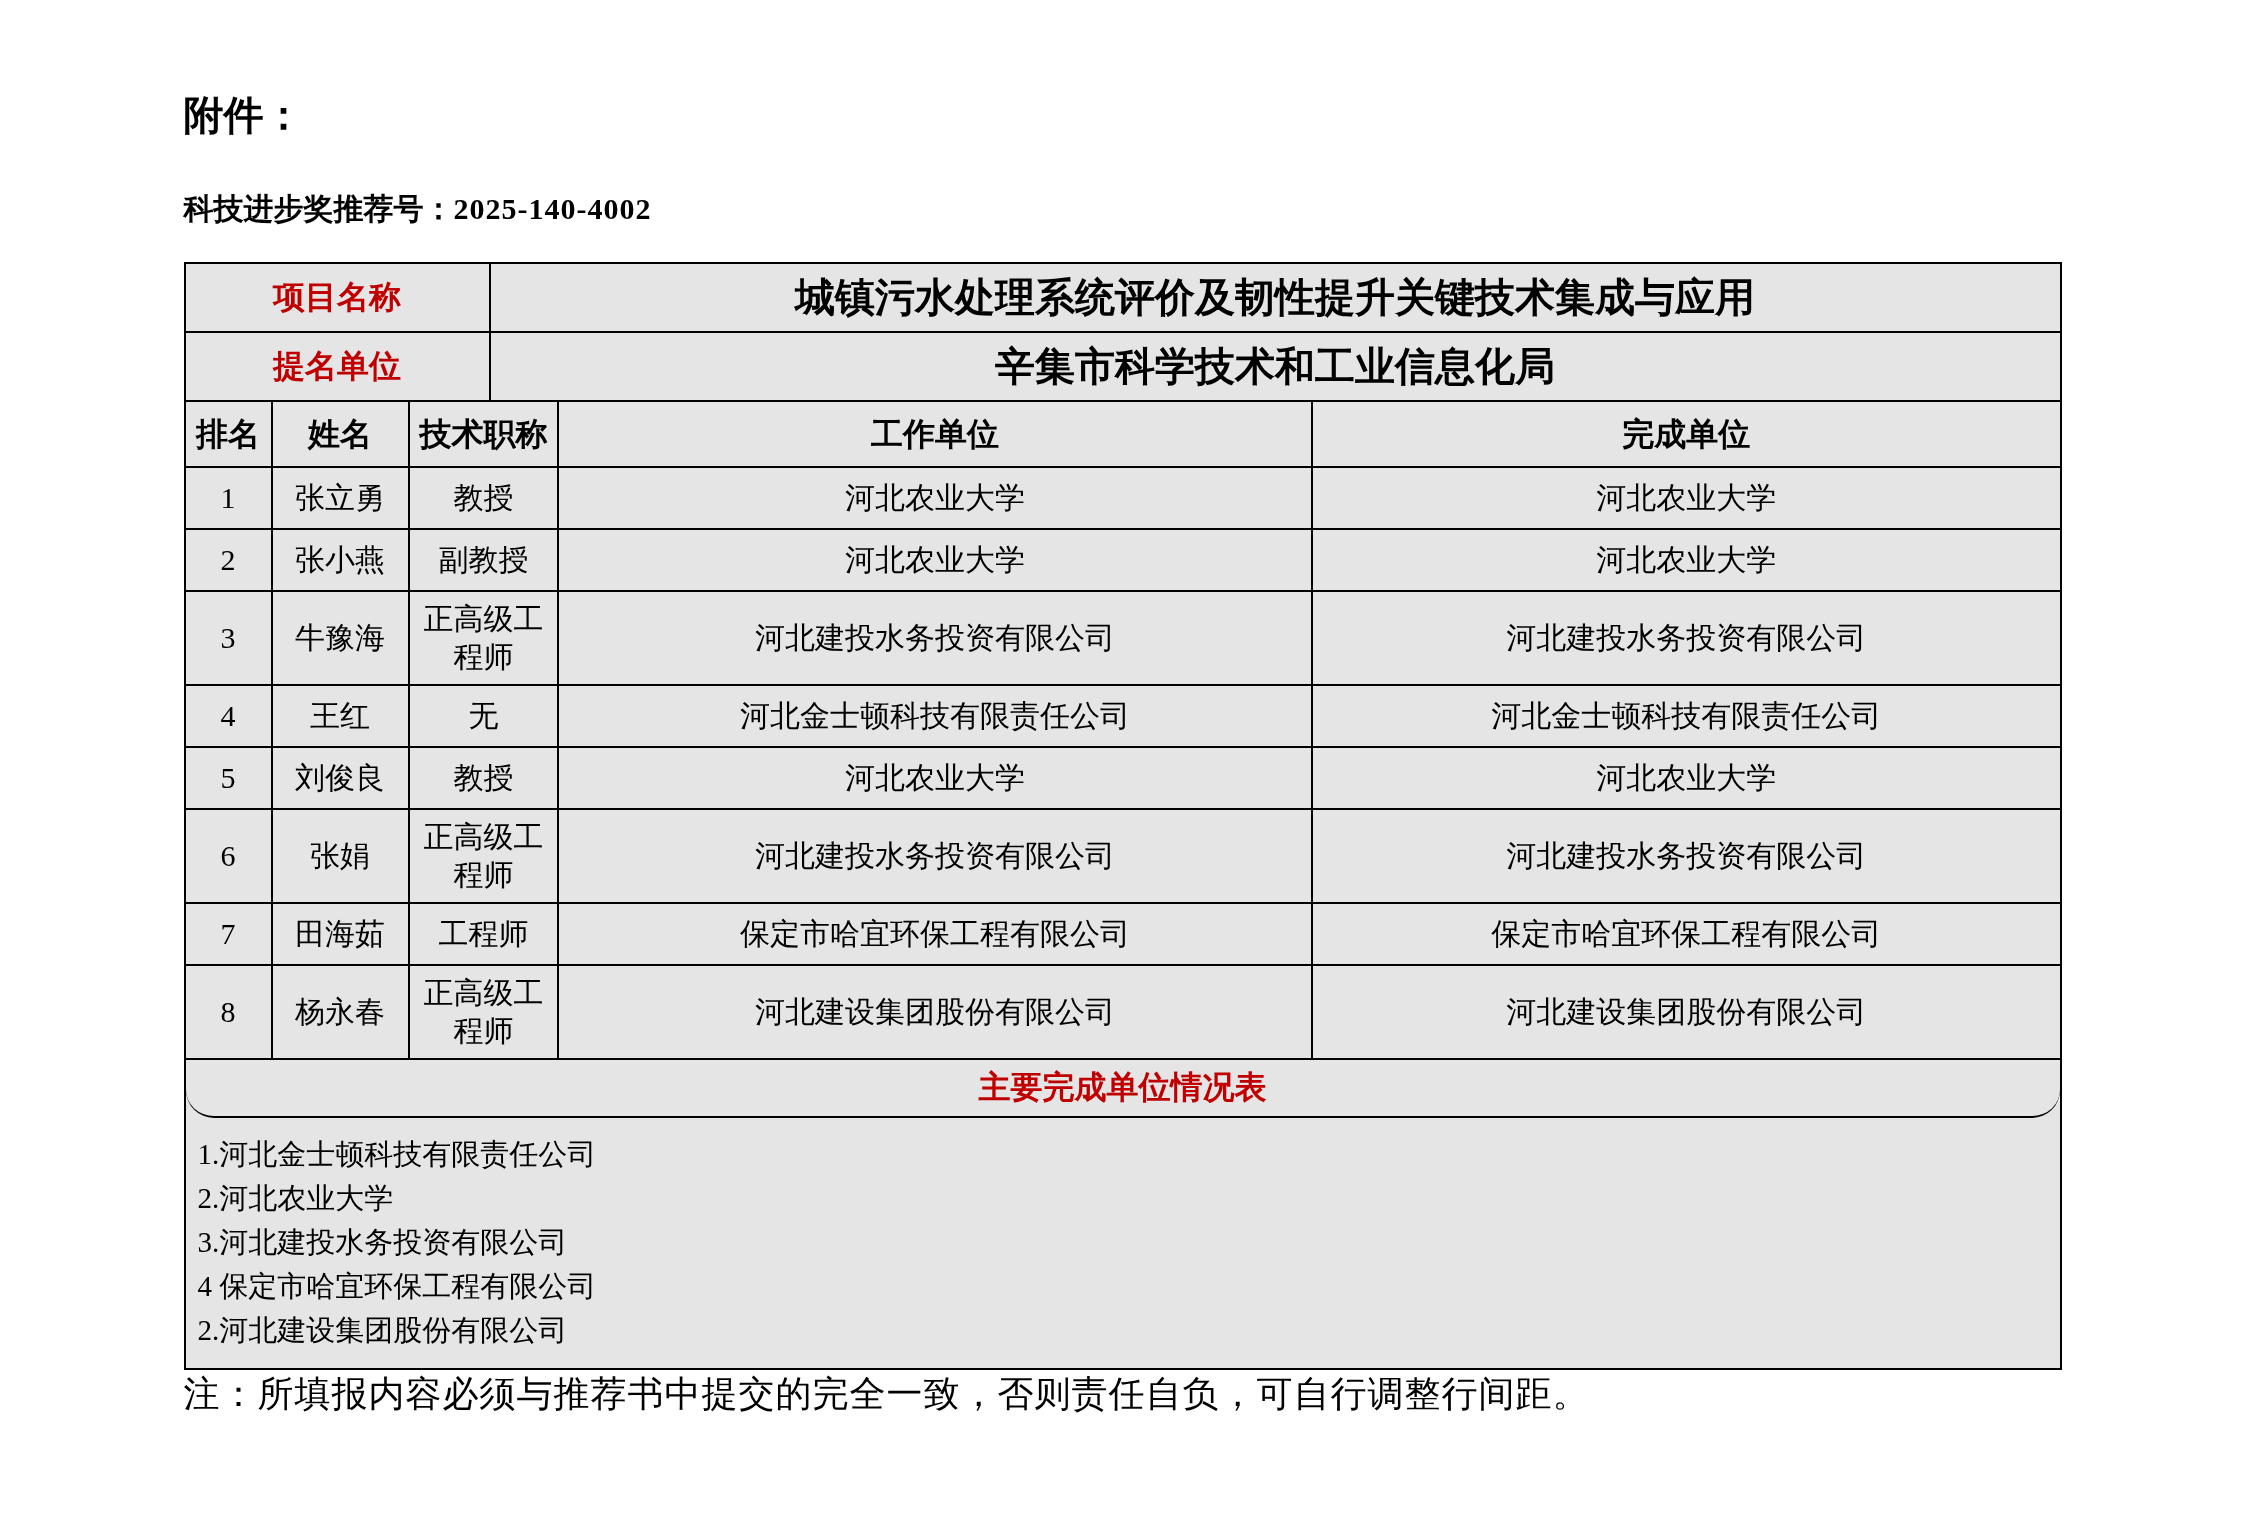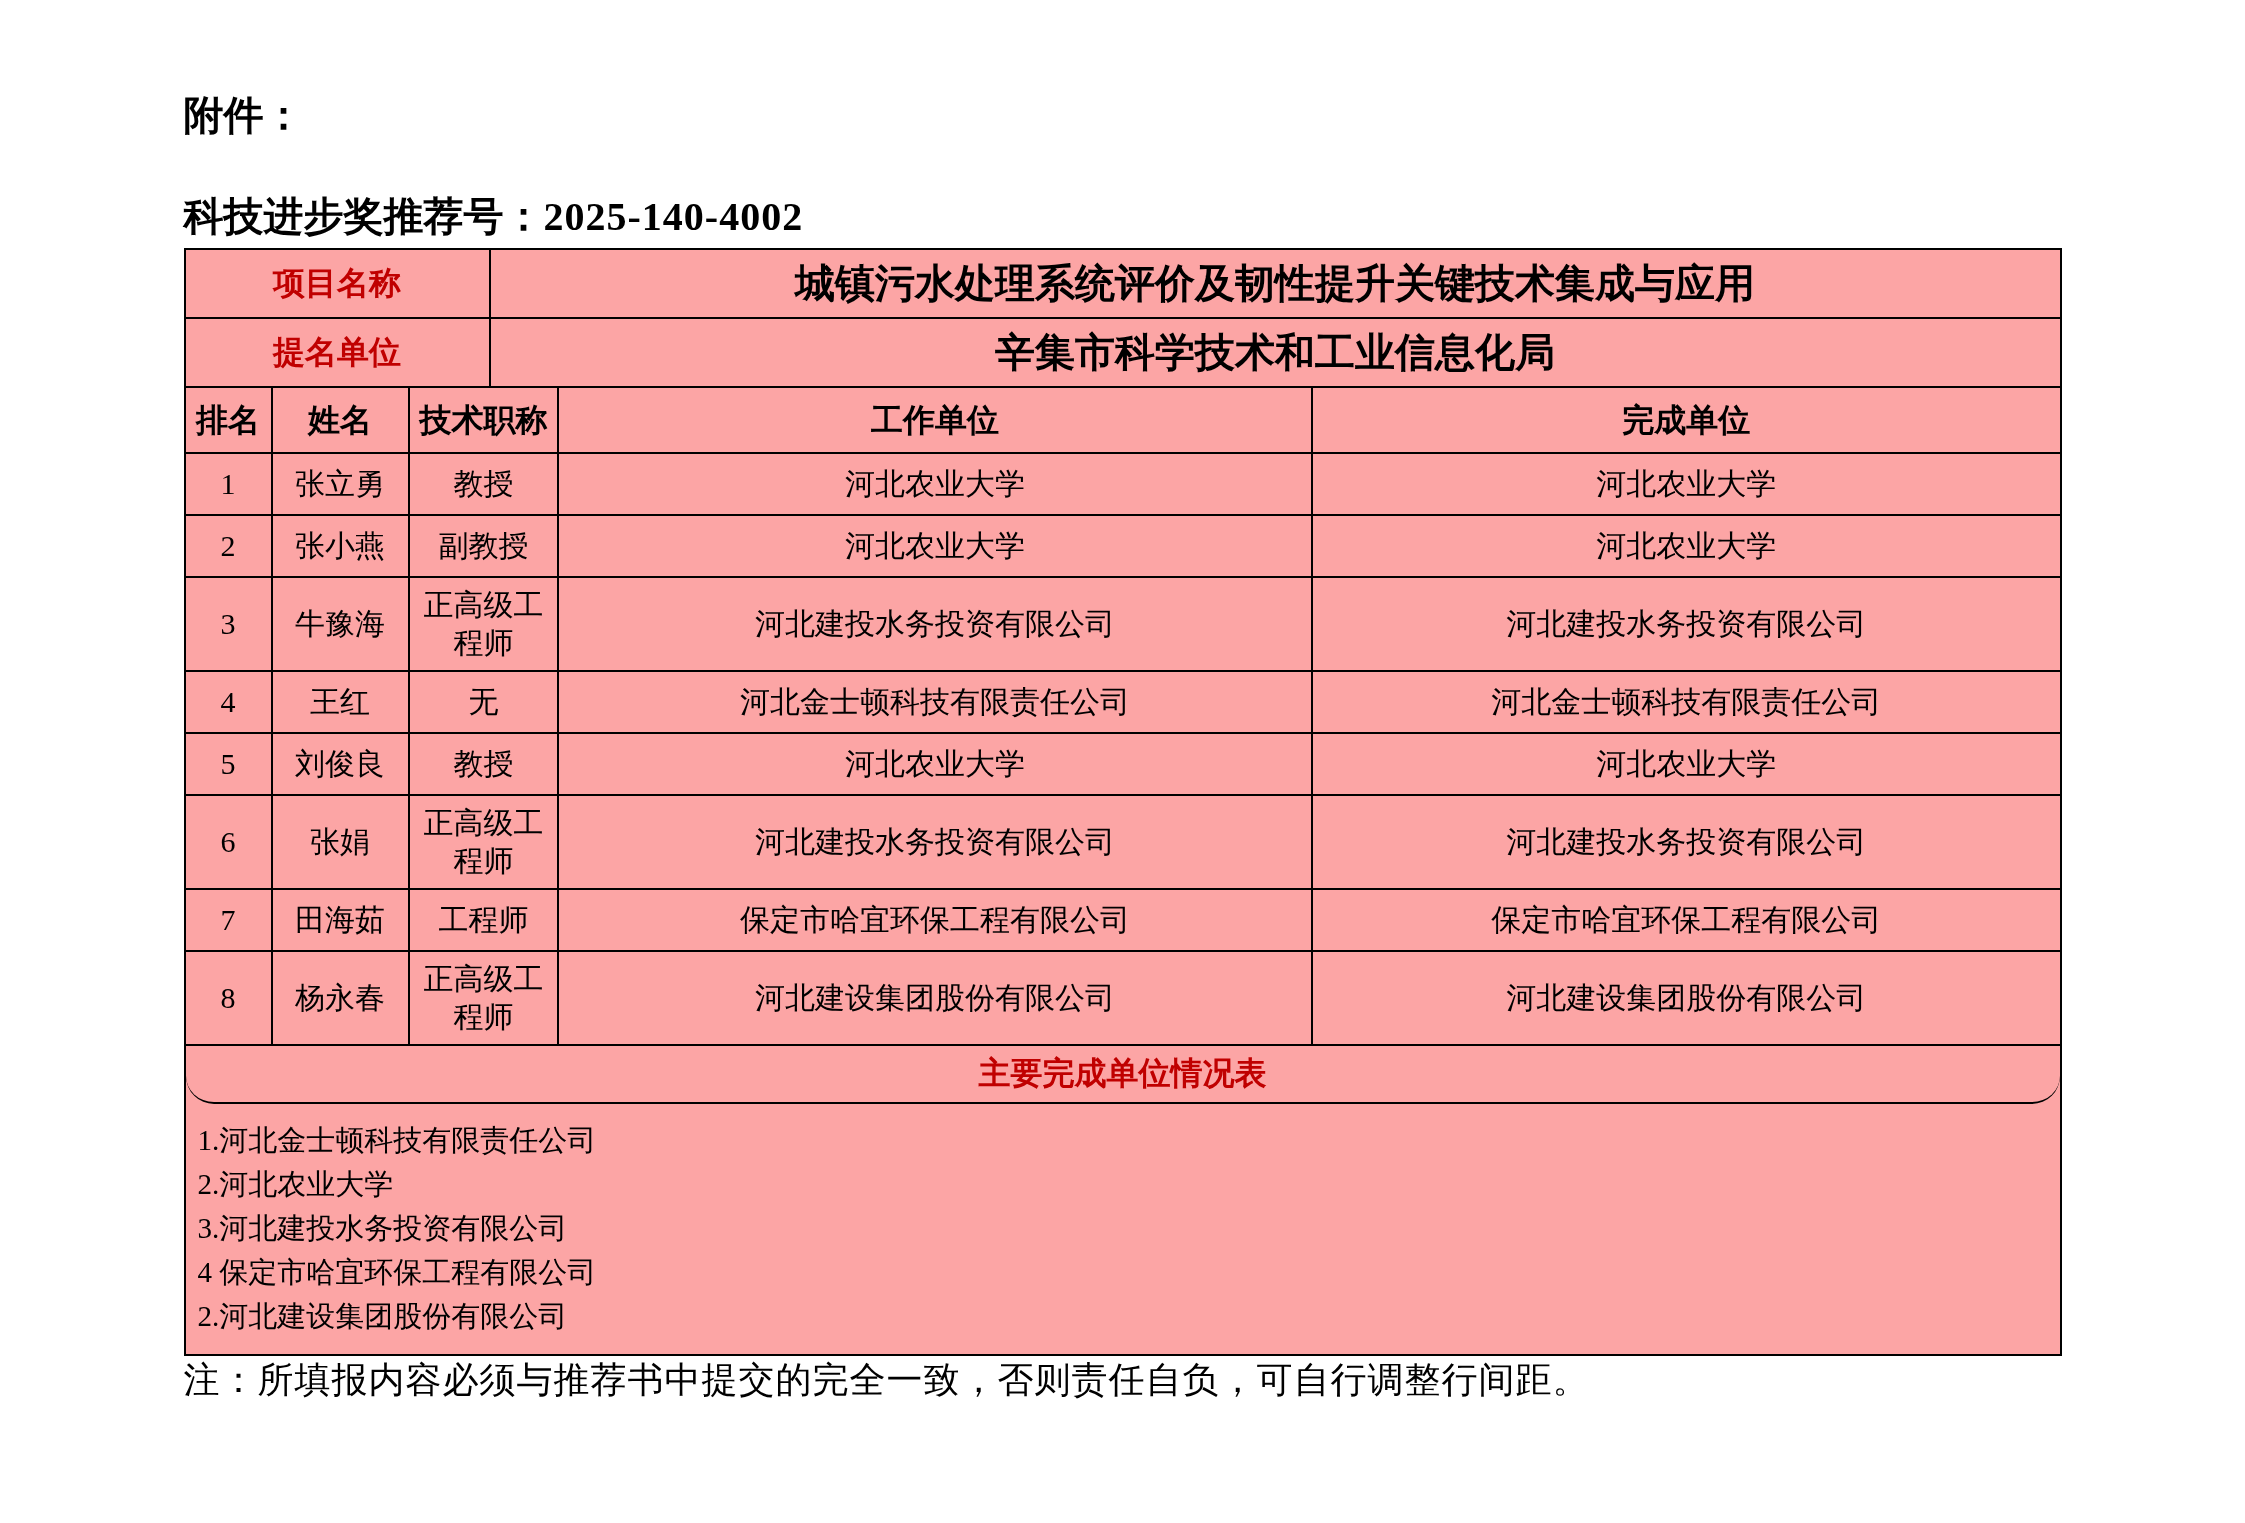--- a/index.html
+++ b/index.html
@@ -15,30 +15,30 @@
   }
   .content { width: 1878px; margin: 0 auto; padding-top: 88px; }
 
   .attachment {
     font-size: 40px;
     font-weight: bold;
     font-family: "DejaVu Sans", "Liberation Sans", sans-serif;
     margin-bottom: 46px;
   }
   .recommendation {
-    font-size: 40px;
-    font-weight: bold;
-    margin-bottom: 4px;
+    font-size: 30px;
+    font-weight: bold;
+    margin-bottom: 32px;
   }
   .recommendation .num { font-family: "Liberation Serif", "DejaVu Serif", serif; letter-spacing: 1px; }
 
   .doc-table {
     width: 1878px;
     border: 2px solid #000000;
-    background: #fca5a5;
+    background: #e5e5e5;
   }
 
   .info-row {
     display: flex;
     align-items: stretch;
     border-bottom: 2px solid #000000;
     min-height: 54px;
   }
   .info-label {
     width: 305px;

